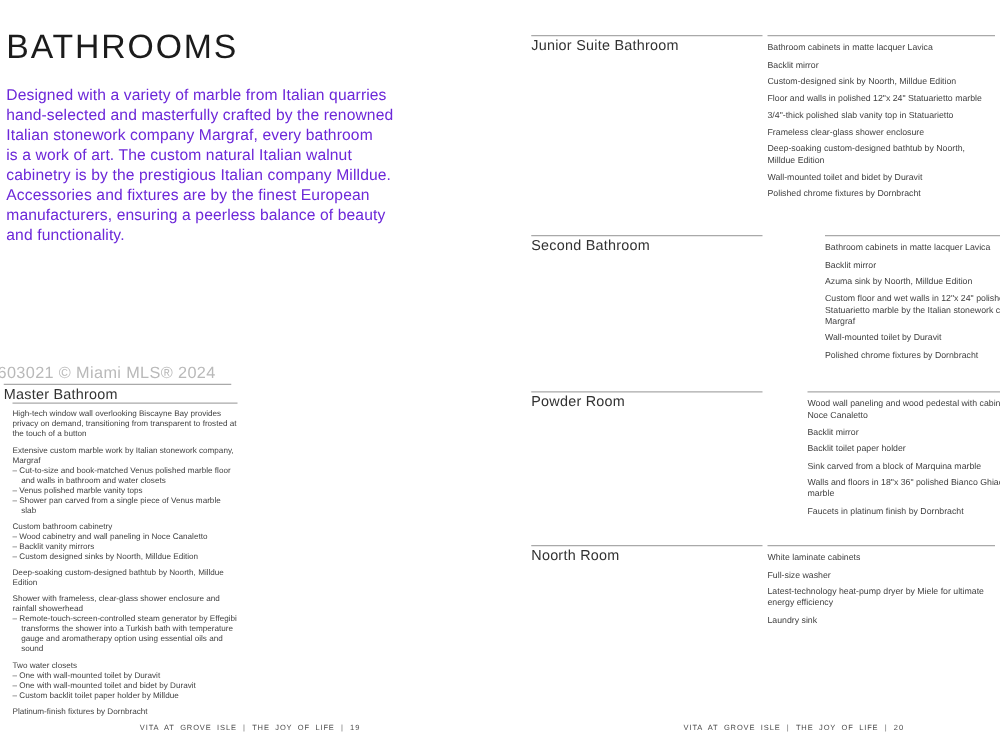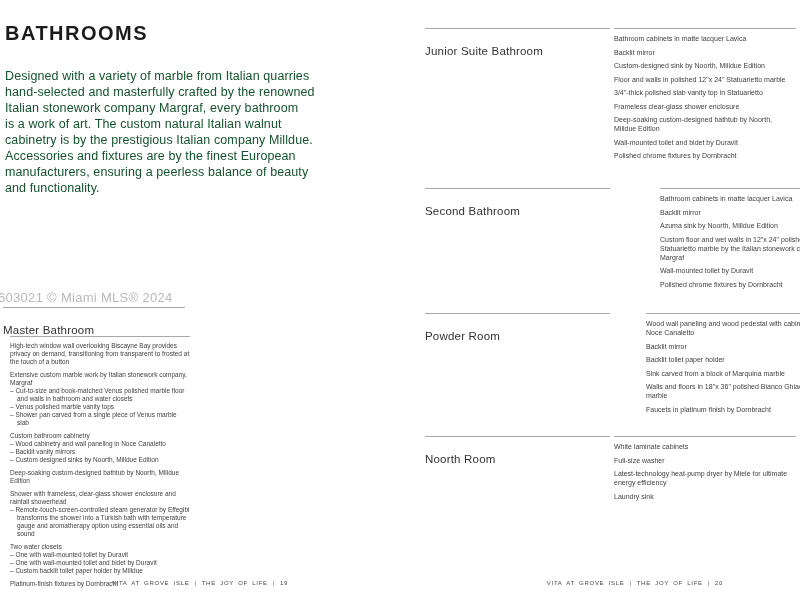--- a/index.html
+++ b/index.html
@@ -7,35 +7,35 @@
     width:800px;height:600px;background:#ffffff;position:relative;overflow:hidden;
     font-family:"Liberation Sans",sans-serif;color:#333;
     -webkit-font-smoothing:antialiased;
   }
   .page{position:absolute;top:0;height:600px;}
   .page.left{left:0;width:400px;}
   .page.right{left:420px;width:380px;}
 
   .title{
     position:absolute;left:5px;top:22px;margin:0;
-    font-size:20px;font-weight:700;letter-spacing:1.5px;color:#1b1b1b;
+    font-size:27px;font-weight:400;letter-spacing:1.5px;color:#1b1b1b;
   }
   .intro{
     position:absolute;left:5px;top:68px;width:356px;margin:0;
-    font-size:12.5px;line-height:16px;color:#14532d;white-space:pre-line;
+    font-size:12.5px;line-height:16px;color:#6d28d9;white-space:pre-line;
     letter-spacing:.1px;
   }
   .watermark{
     position:absolute;left:-2px;top:290px;
     font-size:13px;color:#b9b9b9;letter-spacing:.3px;white-space:nowrap;
   }
 
   .spec-row{display:flex;align-items:flex-start;box-sizing:border-box;}
   .spec-label{
-    flex:none;border-top:1px solid #a9a9a9;padding-top:16px;
+    flex:none;border-top:1px solid #a9a9a9;padding-top:2px;
     font-size:11.5px;color:#323232;letter-spacing:.2px;
   }
   .spec-details{
     flex:none;border-top:1px solid #a9a9a9;padding-top:5px;
     color:#3f3f3f;
   }
 
   
   .left .spec-row{position:absolute;left:3px;top:307px;width:370px;flex-direction:column;}
   .left .spec-label{width:182px;}

